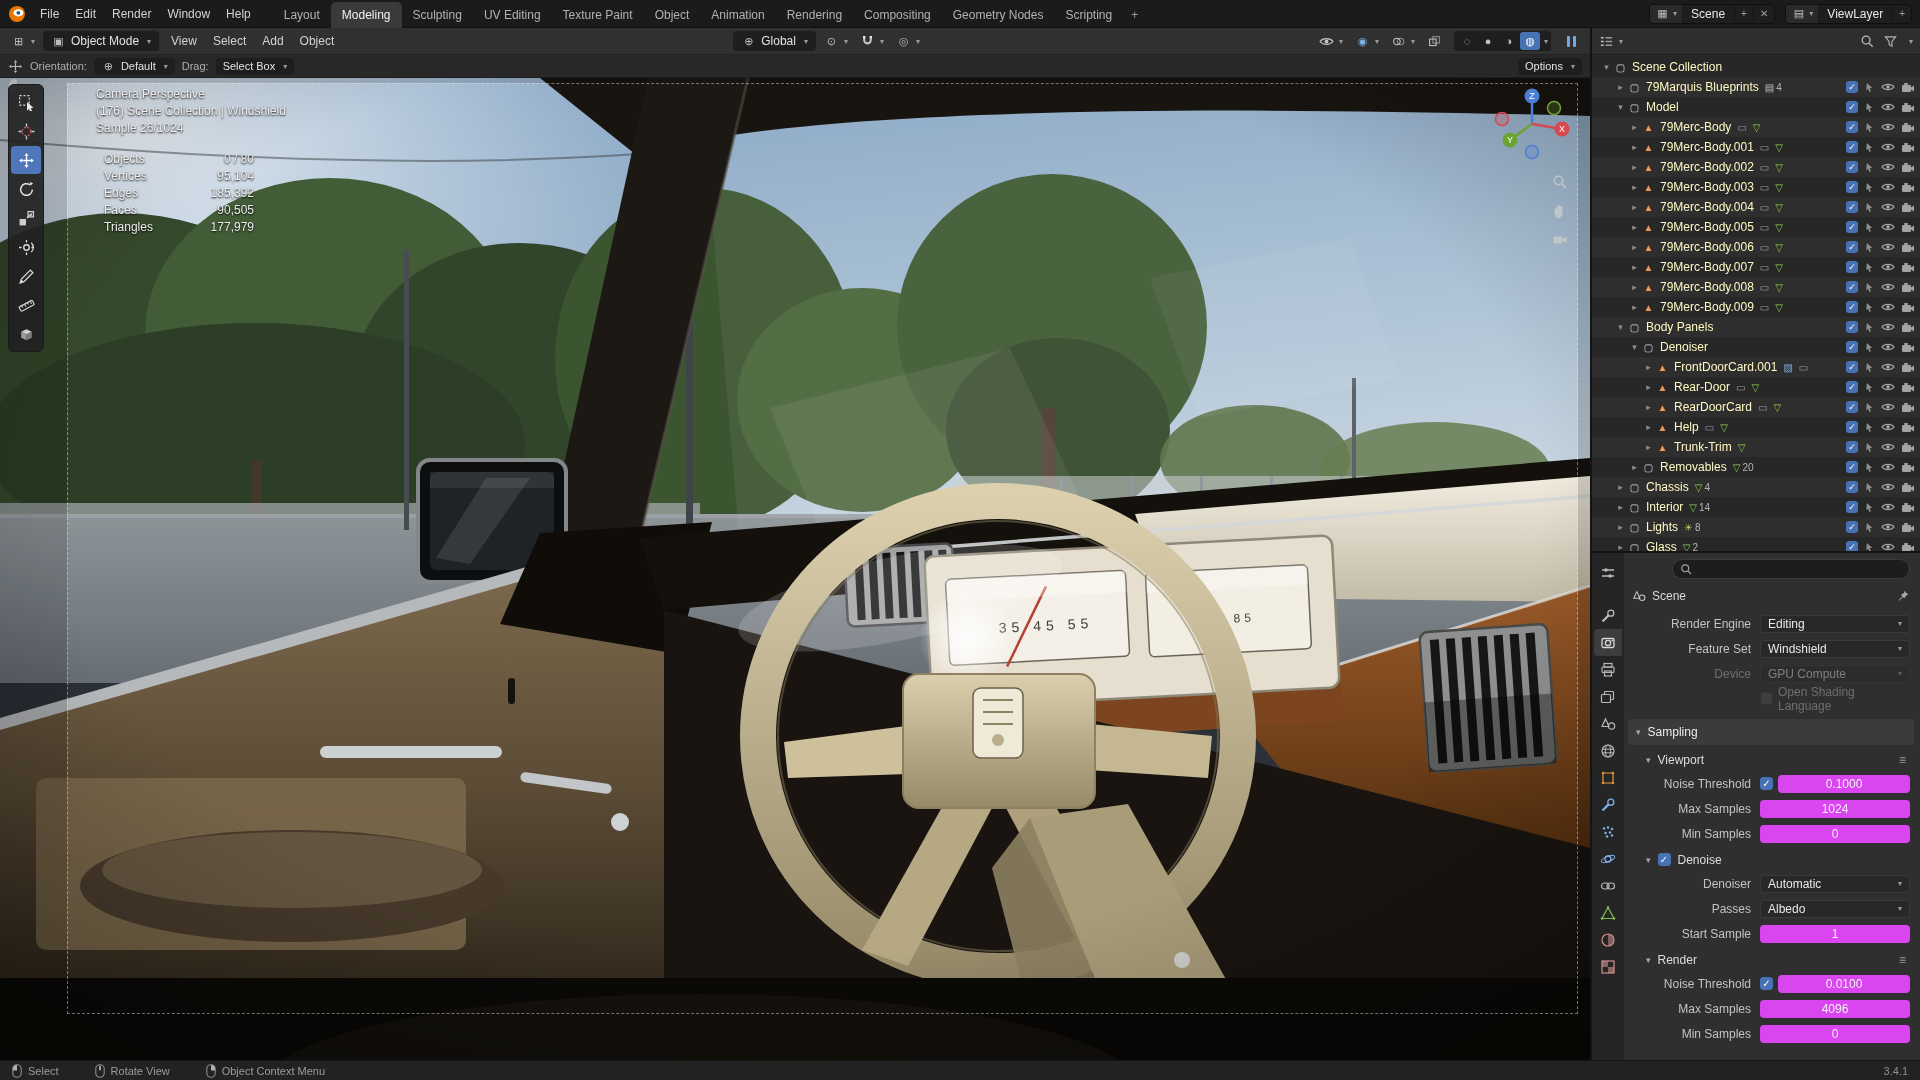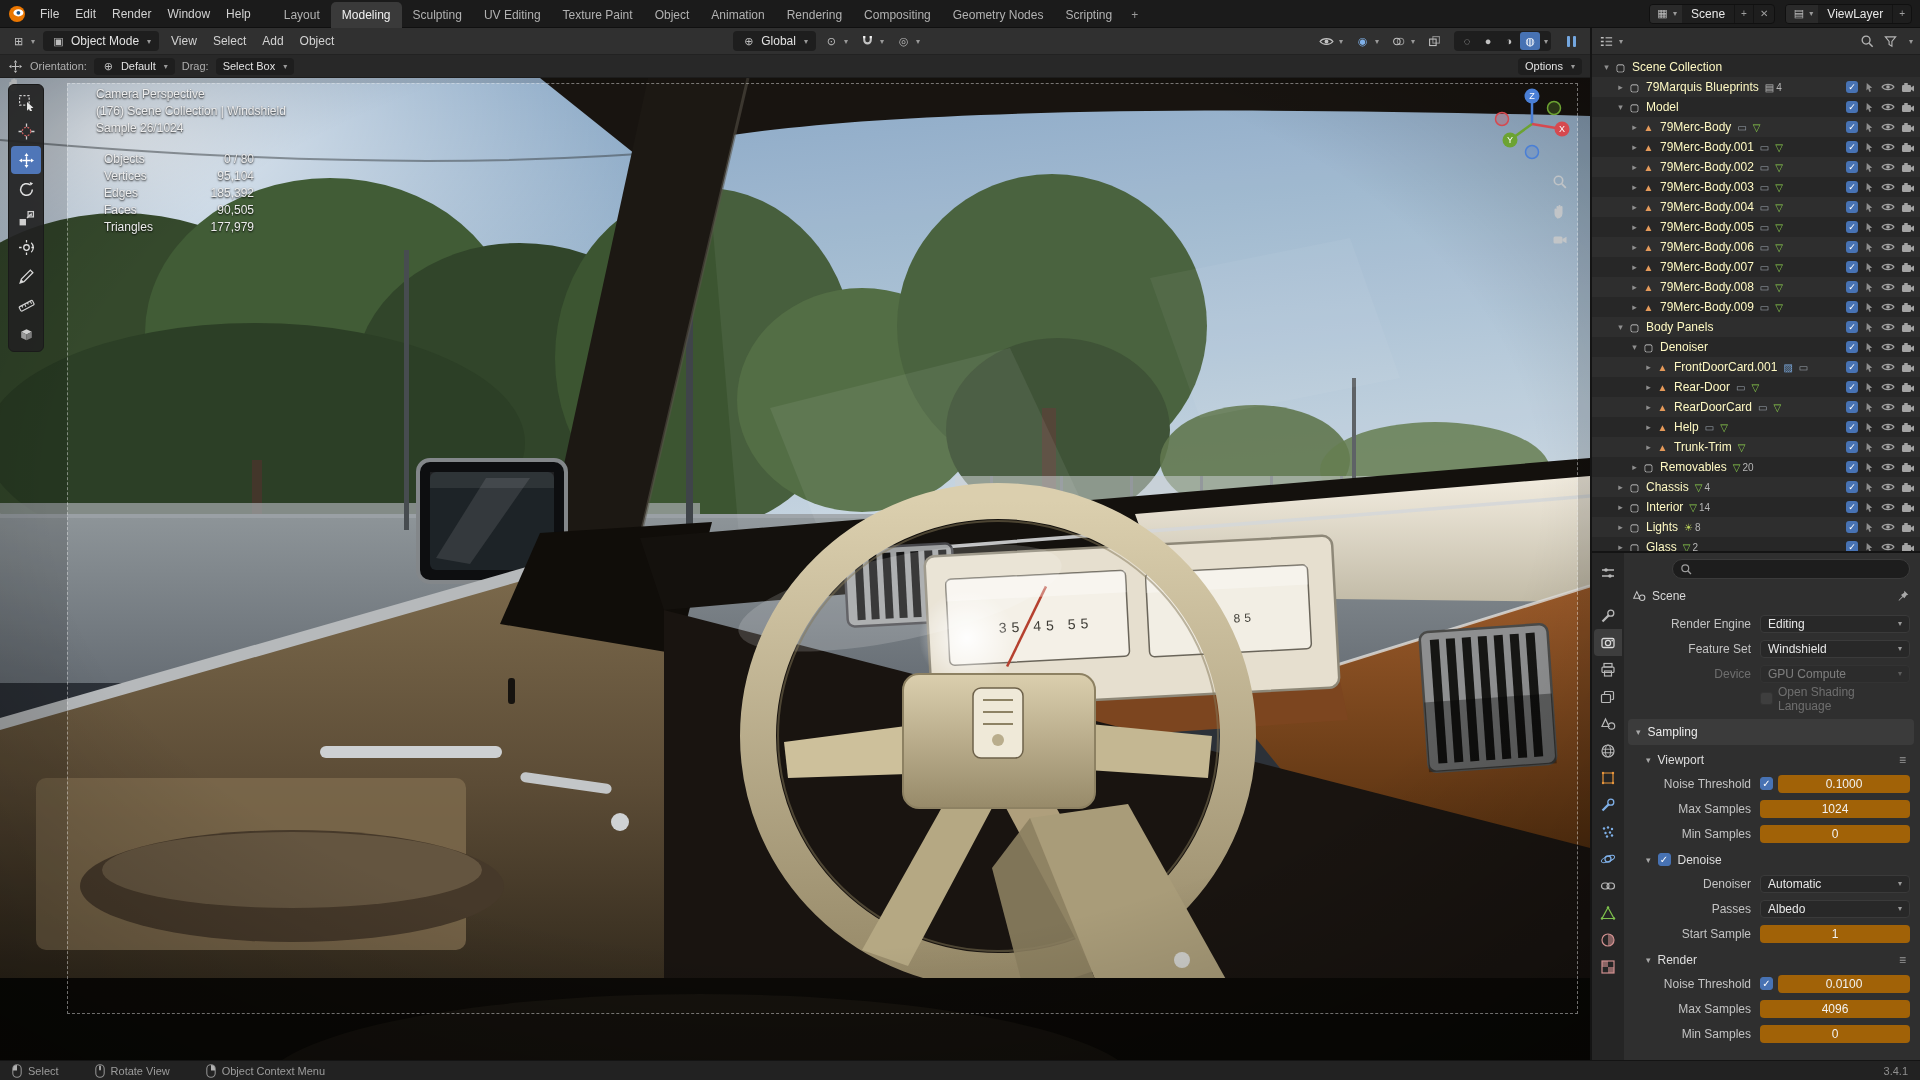--- a/index.html
+++ b/index.html
@@ -102,21 +102,21 @@
   .pp-search { height:20px; background:#1d1d1d; border:1px solid #3b3b3b; border-radius:10px; display:flex; align-items:center; gap:5px; padding:0 7px; margin:1px 0 6px 40px; }
   .pp-search input { flex:1; background:transparent; border:none; outline:none; color:#ddd; font:inherit; }
   .pp-crumb { height:22px; display:flex; align-items:center; gap:6px; color:#d8d8d8; }
   #props-rows { margin-top:4px; }
   .pp-row { height:25px; display:flex; align-items:center; }
   .pp-row.disabled { opacity:0.42; }
   .pp-label { width:128px; text-align:right; padding-right:9px; color:#c3c3c3; flex:none; }
   .pp-widget { flex:1; display:flex; align-items:center; gap:5px; min-width:0; }
   .pp-dropdown { flex:1; height:18px; background:#282828; border:1px solid #3a3a3a; border-radius:4px; display:flex; align-items:center; padding:0 7px; color:#e8e8e8; }
   .pp-dropdown .caret { margin-left:auto; }
-  .pp-number { flex:1; height:18px; background:#a16207; border-radius:4px; text-align:center; line-height:18px; color:#f2f2f2; }
+  .pp-number { flex:1; height:18px; background:#d946ef; border-radius:4px; text-align:center; line-height:18px; color:#f2f2f2; }
   .pp-check { width:13px; height:13px; border-radius:3px; background:#545454; border:1px solid #3a3a3a; flex:none;
     color:#fff; font-size:10px; line-height:12px; text-align:center; }
   .pp-check.checked { background:#4772b3; border-color:#4772b3; }
   .pp-inline-label { color:#c3c3c3; }
   .pp-section { height:26px; background:#3b3b3b; border-radius:4px; display:flex; align-items:center; gap:7px; padding:0 8px; margin:8px -4px 3px; color:#ebebeb; }
   .pp-subsection { height:23px; display:flex; align-items:center; gap:7px; padding-left:14px; color:#dedede; margin-top:2px; }
   .pp-chev { font-size:9px; color:#a8a8a8; }
   .pp-menu { margin-right:4px; color:#9a9a9a; }
 
   

